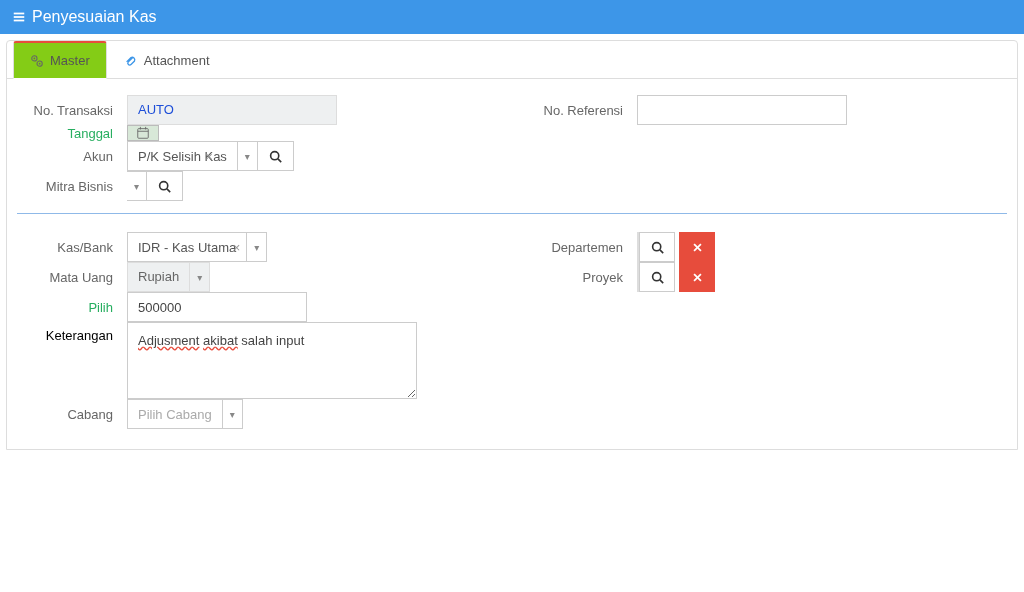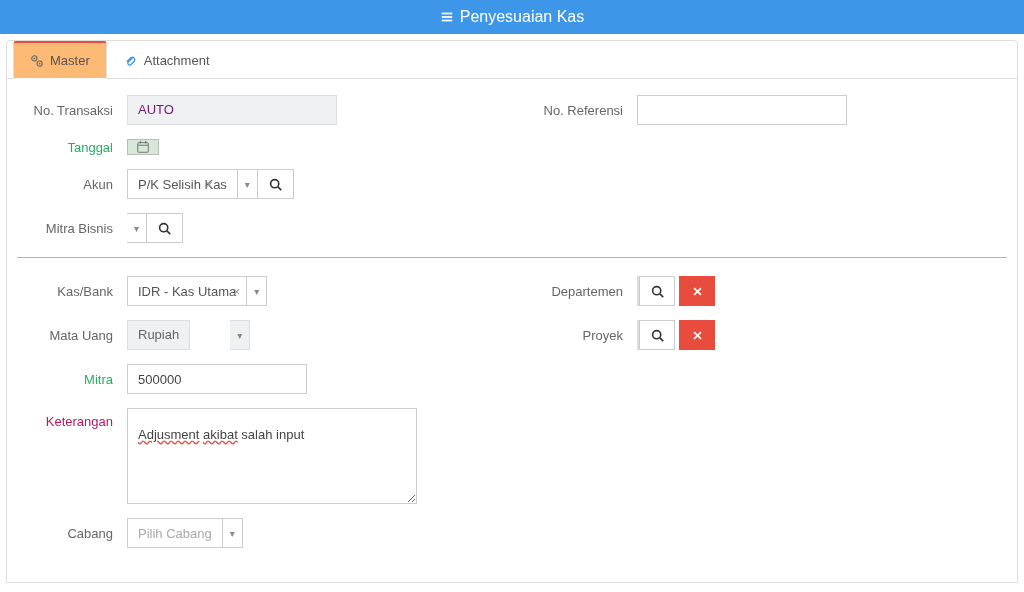--- a/index.html
+++ b/index.html
@@ -5,21 +5,20 @@
     * { box-sizing: border-box; margin: 0; padding: 0; }
     body { font-family: -apple-system, "Segoe UI", Arial, sans-serif; font-size: 13px; color: #555; background: #fff; }
     
     .header {
       background: #3d96e8;
       color: #fff;
       padding: 8px 12px;
       display: flex;
       justify-content: space-between;
       align-items: center;
-      flex-direction: column;
     }
     .header-title {
       font-size: 16px;
       font-weight: 400;
       display: flex;
       align-items: center;
       gap: 6px;
     }
     .header-btn {
       border: 1px solid rgba(255,255,255,0.6);
@@ -56,62 +55,61 @@
       border: 1px solid transparent;
       border-bottom: none;
       margin-bottom: -1px;
     }
     .tab.active {
       color: #555;
       border: 1px solid #ddd;
       border-top: 2px solid #e74c3c;
       border-bottom: 1px solid #fff;
       border-radius: 3px 3px 0 0;
-      background: #fdba74;
+      background: #84cc16;
     }
     .tab svg { width: 14px; height: 14px; }
     
     .form-body { padding: 16px 10px 20px; }
     
     .form-grid {
       display: grid;
       grid-template-columns: 1fr 1fr;
       gap: 0 30px;
     }
     
     .form-row {
       display: flex;
       align-items: center;
-      margin-bottom: 14px;
     }
     .form-row.top-align { align-items: flex-start; }
     
     .lbl {
       width: 110px;
       text-align: right;
       padding-right: 14px;
       color: #666;
       font-size: 13px;
     }
     .lbl.green { color: #27ae60; }
-    .lbl.muted { color: #be185d; }
+    .lbl.muted { color: #000000; }
     
     .ctrl { flex: 1; max-width: 210px; display: flex; gap: 0; }
     .ctrl.wide { max-width: 290px; }
     
     input[type="text"], .readonly-box, .select-box {
       border: 1px solid #ccc;
       padding: 6px 10px;
       font-size: 13px;
       width: 100%;
       background: #fff;
       color: #444;
       height: 30px;
     }
-    .readonly-box { background: #eef0f1; color: #701a75; border-color: #ddd; }
+    .readonly-box { background: #eef0f1; color: #1d4ed8; border-color: #ddd; }
     .placeholder-text { color: #aaa; }
     
     .date-group { display: flex; max-width: 198px; }
     .date-btn {
       border: 1px solid #bbb;
       background: #d8e8d8;
       width: 32px;
       display: flex;
       align-items: center;
       justify-content: center;
@@ -168,21 +166,20 @@
       justify-content: center;
       cursor: pointer;
       color: #fff;
       height: 30px;
       margin-left: 4px;
     }
     
     .dropdown-readonly {
       display: flex;
       max-width: 210px;
-      gap: 40px;
     }
     .dropdown-readonly .body {
       border: 1px solid #ddd;
       background: #eef0f1;
       padding: 6px 10px;
       flex: 1;
       color: #666;
       height: 30px;
     }
     .dropdown-readonly .caret {
@@ -330,29 +327,29 @@
           </div>
         </div>
         <div class="form-row">
           <div class="lbl">Mata Uang</div>
           <div class="dropdown-readonly">
             <div class="body">Rupiah</div>
             <div class="caret">▾</div>
           </div>
         </div>
         <div class="form-row">
-          <div class="lbl green">Mitra</div>
+          <div class="lbl green">Pilih</div>
           <div class="ctrl" style="max-width:180px">
               <input type="text" value="500000" style="">
             </div>
         </div>
         <div class="form-row top-align">
           <div class="lbl muted" style="padding-top:6px">Keterangan</div>
           <div class="ctrl wide">
-            <div contenteditable="true" style="border: 1px solid rgb(204, 204, 204); padding: 18px 10px; width: 100%; height: 96px; resize: both; overflow: auto; font-size: 13px; color: rgb(68, 68, 68);">
+            <div contenteditable="true" style="border: 1px solid rgb(204, 204, 204); padding: 10px 10px; width: 100%; height: 77px; resize: both; overflow: auto; font-size: 13px; color: rgb(68, 68, 68);">
               <span class="underline-red">Adjusment</span> <span class="underline-red">akibat</span><span> salah input</span>
             </div>
           </div>
         </div>
         <div class="form-row">
           <div class="lbl">Cabang</div>
           <div class="select-group" style="max-width:200px">
             <div class="select-main">
               <span class="placeholder-text">Pilih Cabang</span>
             </div>

